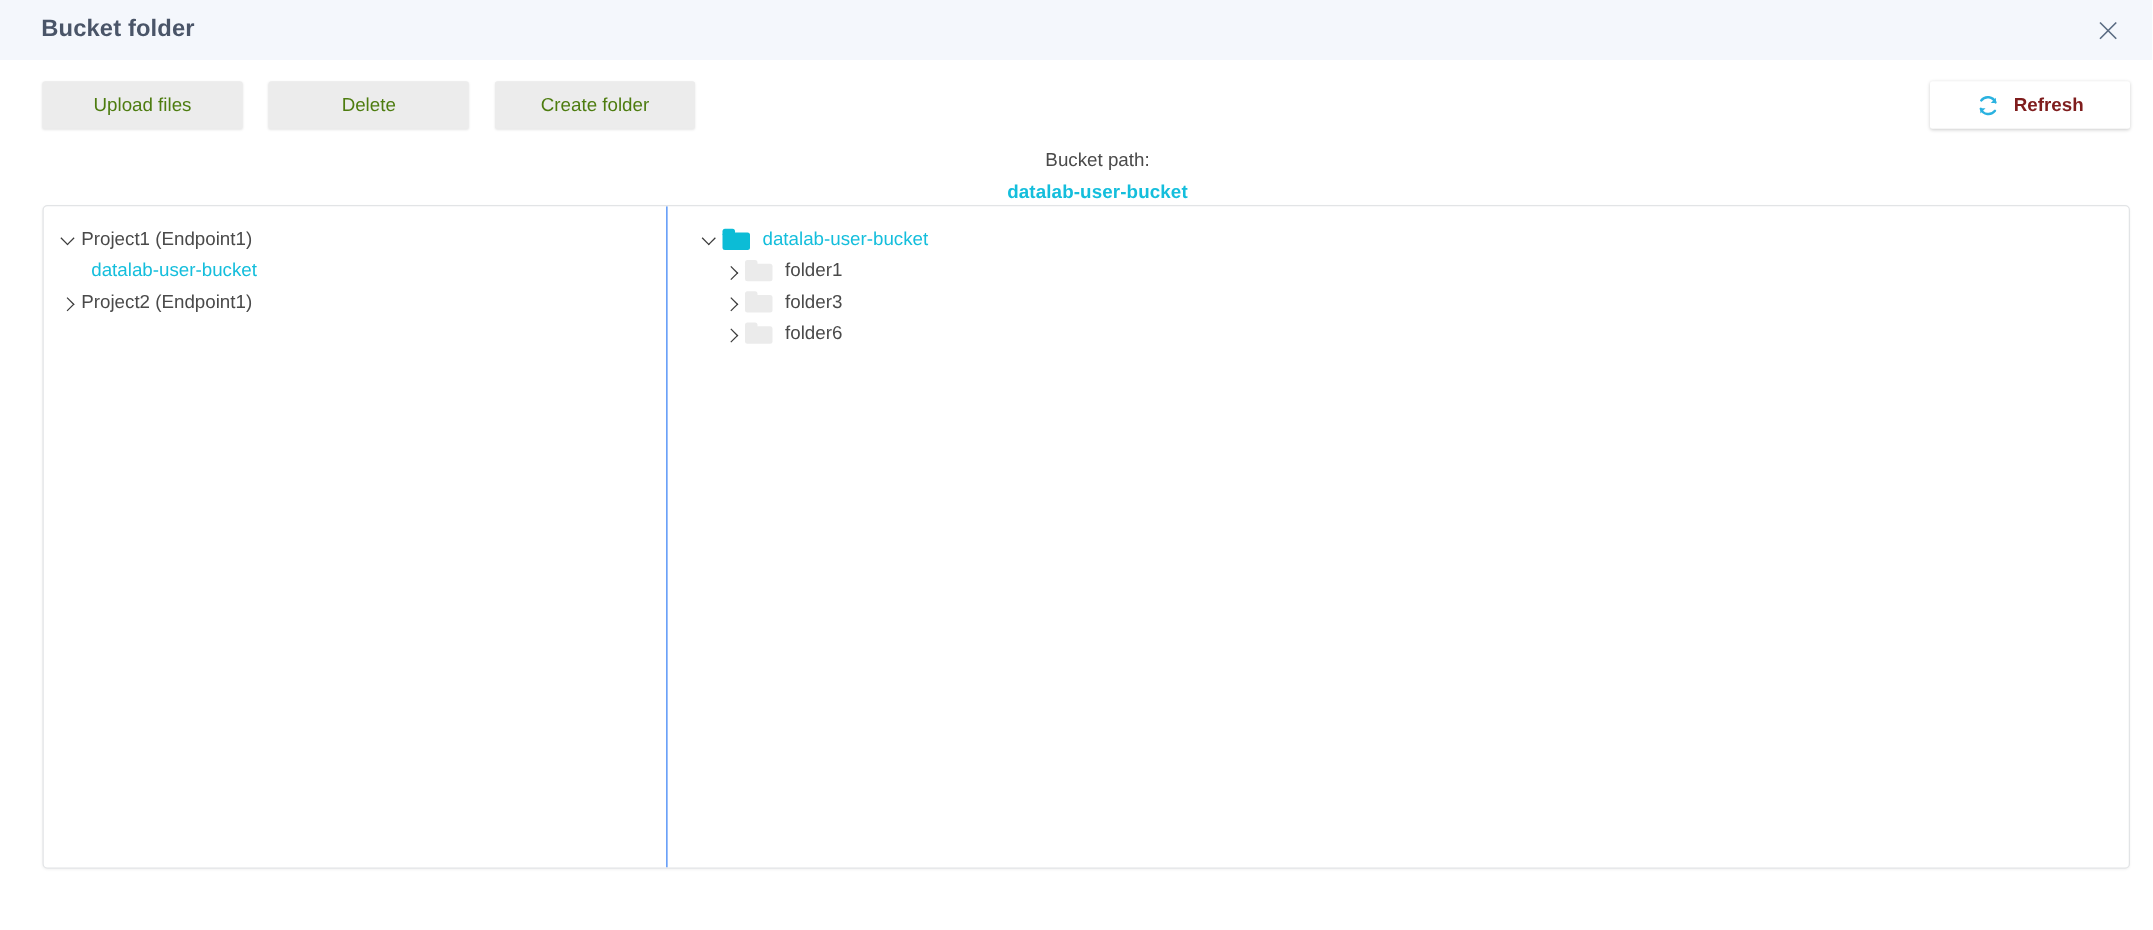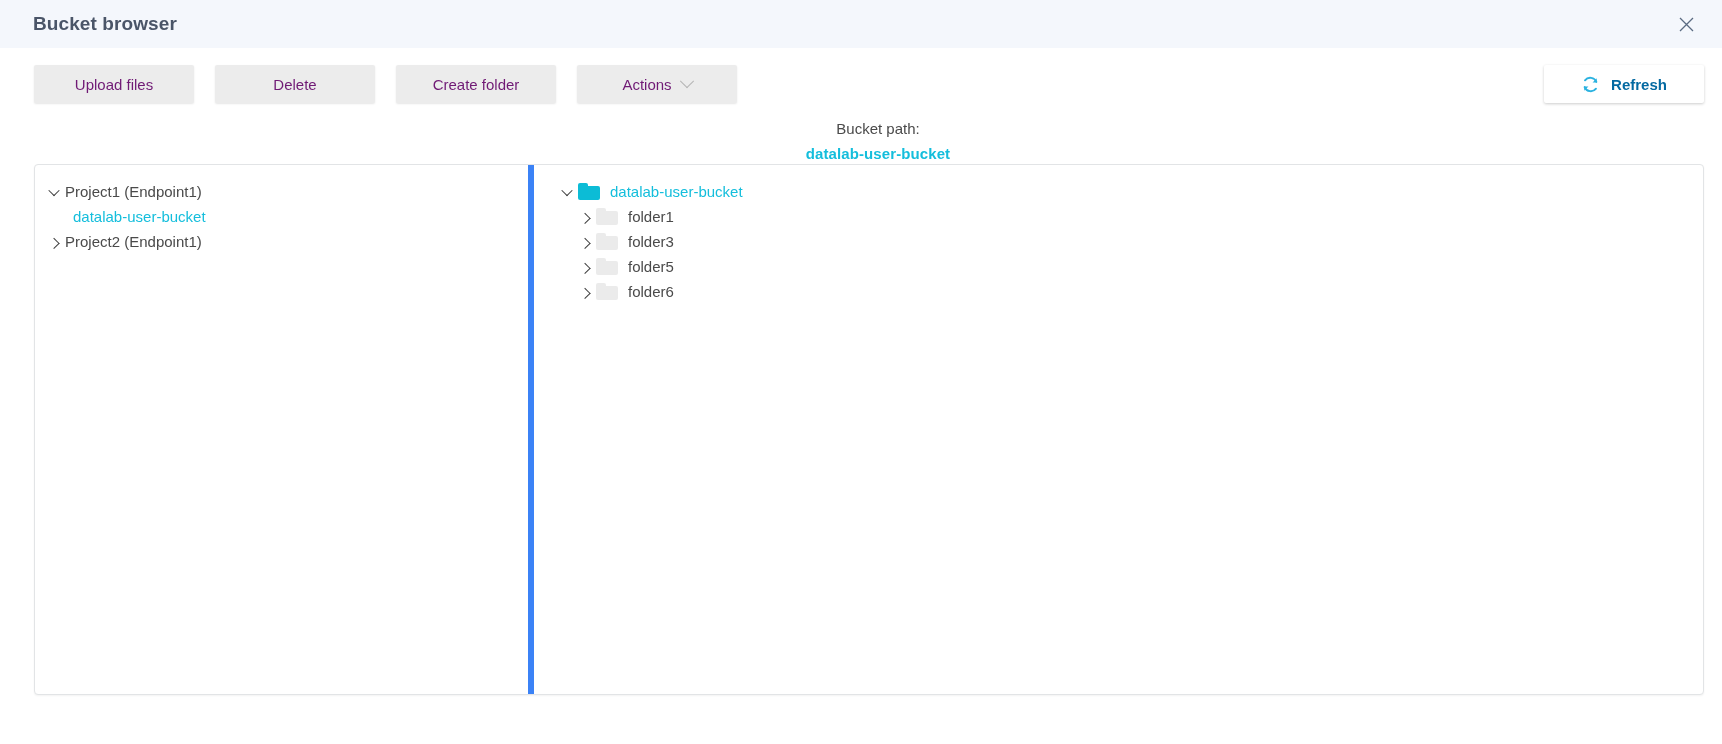--- a/index.html
+++ b/index.html
@@ -56,21 +56,21 @@
     align-items: center;
     gap: 21px;
   }
   .tb-btn {
     height: 38px;
     min-width: 160px;
     padding: 0 18px;
     background: #ececec;
     border: none;
     border-radius: 2px;
-    color: #701a75;
+    color: #4d7c0f;
     font-size: 15px;
     font-family: "Liberation Sans", sans-serif;
     display: flex;
     align-items: center;
     justify-content: center;
     gap: 10px;
     box-shadow: 0 1px 2px rgba(0,0,0,0.10);
     cursor: default;
     white-space: nowrap;
   }
@@ -92,21 +92,21 @@
     background: #ffffff;
     border: none;
     border-radius: 2px;
     box-shadow: 0 1px 3px rgba(0,0,0,0.20);
     display: flex;
     align-items: center;
     justify-content: center;
     gap: 11px;
     font-size: 15px;
     font-weight: bold;
-    color: #0369a1;
+    color: #7f1d1d;
     font-family: "Liberation Sans", sans-serif;
     cursor: pointer;
   }
   .refresh-icon { display: block; }
 
   
   .bucket-path {
     padding: 0 0 0 34px;
     height: 30px;
     display: flex;
@@ -129,21 +129,21 @@
     border: 1px solid #e2e4e6;
     border-radius: 4px;
     box-shadow: 0 1px 2px rgba(0,0,0,0.05);
     display: flex;
     background: #ffffff;
     box-sizing: border-box;
     overflow: hidden;
   }
   .panel-left {
     width: 499px;
-    border-right: 6px solid #3b82f6;
+    border-right: 1px solid #3b82f6;
     padding: 14px 0 0 0;
     box-sizing: border-box;
     overflow: auto;
   }
   .panel-right {
     flex: 1;
     padding: 14px 0 0 0;
     box-sizing: border-box;
     overflow: auto;
   }
@@ -200,44 +200,40 @@
     width: 10px; height: 5px;
     border-radius: 2px 2px 0 0;
   }
   .folder-icon.cyan .body, .folder-icon.cyan .tab { background: #0cbcd6; }
   .folder-icon.grey .body, .folder-icon.grey .tab { background: #ebebeb; }
 </style>
 </head>
 <body>
 
 <div class="dialog-header">
-  <div class="dialog-title">Bucket browser</div>
+  <div class="dialog-title">Bucket folder</div>
   <div class="close-btn">
     <span>
       <svg width="17" height="17" viewBox="0 0 17 17">
         <path d="M2 2 L15 15 M15 2 L2 15" stroke="#5a6b82" stroke-width="1.3" fill="none"></path>
       </svg>
     </span>
   </div>
 </div>
 
 <div class="toolbar">
   <div class="btn-group">
     <button class="tb-btn">
       <span>Upload files</span>
     </button>
     <button class="tb-btn">
       <span>Delete</span>
     </button>
     <button class="tb-btn">
       <span>Create folder</span>
-    </button>
-    <button class="tb-btn">
-      <span>Actions</span>
-      <span class="chev"></span>
     </button>
   </div>
 
   <button class="refresh-btn">
     <span>
       <svg class="refresh-icon" width="19" height="19" viewBox="0 0 20 20">
         <path d="M16.2 7.3 A7 7 0 0 0 4.2 5.6" stroke="#2bb2e0" stroke-width="2" fill="none" stroke-linecap="round"></path>
         <path d="M3.8 12.7 A7 7 0 0 0 15.8 14.4" stroke="#2bb2e0" stroke-width="2" fill="none" stroke-linecap="round"></path>
         <path d="M16.6 3.3 L16.6 7.8 L12.2 7.8 Z" fill="#2bb2e0"></path>
         <path d="M3.4 16.7 L3.4 12.2 L7.8 12.2 Z" fill="#2bb2e0"></path>
@@ -307,30 +303,20 @@
           <span class="arrow"></span>
         </span>
       <span class="folder-icon grey">
         <span class="tab"></span>
           <span class="body"></span>
       </span>
       <span class="tree-label">folder3</span>
     </div>
 
 
-    <div class="tree-row" style="padding-left:40px">
-      <span class="twisty closed">
-          <span class="arrow"></span>
-        </span>
-      <span class="folder-icon grey">
-        <span class="tab"></span>
-          <span class="body"></span>
-      </span>
-      <span class="tree-label">folder5</span>
-    </div>
 
     <div class="tree-row" style="padding-left:40px">
       <span class="twisty closed">
           <span class="arrow"></span>
         </span>
       <span class="folder-icon grey">
         <span class="tab"></span>
           <span class="body"></span>
       </span>
       <span class="tree-label">folder6</span>

